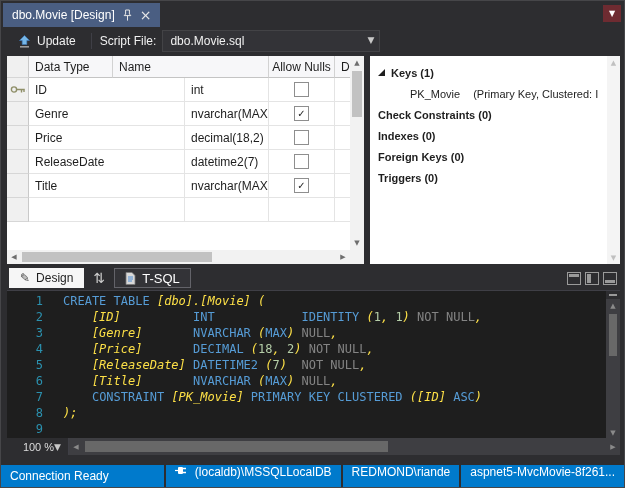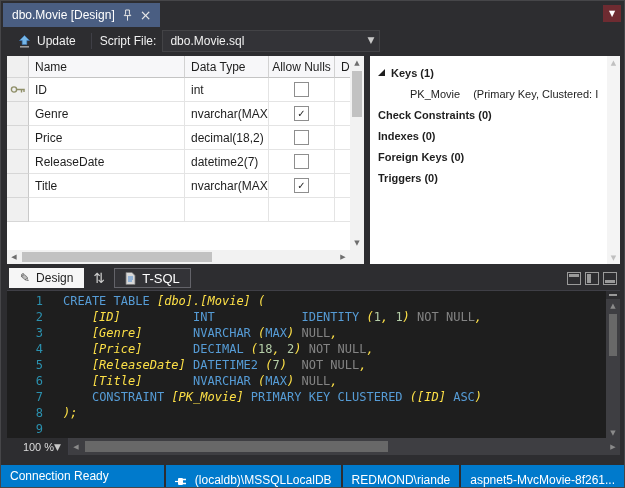--- a/index.html
+++ b/index.html
@@ -104,21 +104,21 @@
         font-size:11px;border-right:1px solid #3f3f46;box-sizing:border-box;}
   .ed-hscroll{flex:1;position:relative;background:#3e3e42;}
   .edh-l{position:absolute;left:0;top:0;width:14px;height:17px;display:flex;align-items:center;justify-content:center;}
   .edh-r{position:absolute;right:0;top:0;width:14px;height:17px;display:flex;align-items:center;justify-content:center;}
   .edh-thumb{position:absolute;left:16px;top:3px;bottom:3px;width:55%;background:#686868;}
 
   
   .statusbar{position:absolute;left:0;right:0;bottom:0;height:22px;background:#007acc;display:flex;align-items:center;
              font-size:12px;color:#fff;padding-left:9px;}
   .segments{margin-left:auto;display:flex;height:100%;}
-  .seg{display:flex;align-items:flex-end;padding:0 9px;border-left:2px solid #2d2d30;gap:6px;white-space:nowrap;}
+  .seg{display:flex;align-items:flex-start;padding:0 9px;border-left:2px solid #2d2d30;gap:6px;white-space:nowrap;}
   .segicon{display:flex;align-items:center;}
 </style>
 </head>
 <body>
 
 <div class="window">
 
   <div class="tabstrip">
     <div class="doc-tab">
       <span>dbo.Movie [Design]</span>
@@ -148,22 +148,22 @@
     <div class="combo">
       <span>dbo.Movie.sql</span>
       <span class="combo-arrow">▼</span>
     </div>
   </div>
 
   <div class="grid">
     <div class="grid-inner">
       <div class="ghead">
         <div class="hcell c-sel"></div>
+        <div class="hcell c-type">Data Type</div>
         <div class="hcell c-name">Name</div>
-        <div class="hcell c-type">Data Type</div>
         <div class="hcell c-null">Allow Nulls</div>
         <div class="hcell c-d">D</div>
       </div>
       <div id="grid-body">
           <div class="grow">
             <div class="gcell c-sel">
               <span class="keyicon">
                 <svg width="16" height="9" viewBox="0 0 16 9">
                   <circle cx="4" cy="4.5" r="2.6" fill="none" stroke="#8f8f68" stroke-width="1.4"></circle>
                   <path d="M6.8 4.5h8M11.5 4.5v3M14 4.5v2.4" stroke="#8f8f68" stroke-width="1.4" fill="none"></path>

